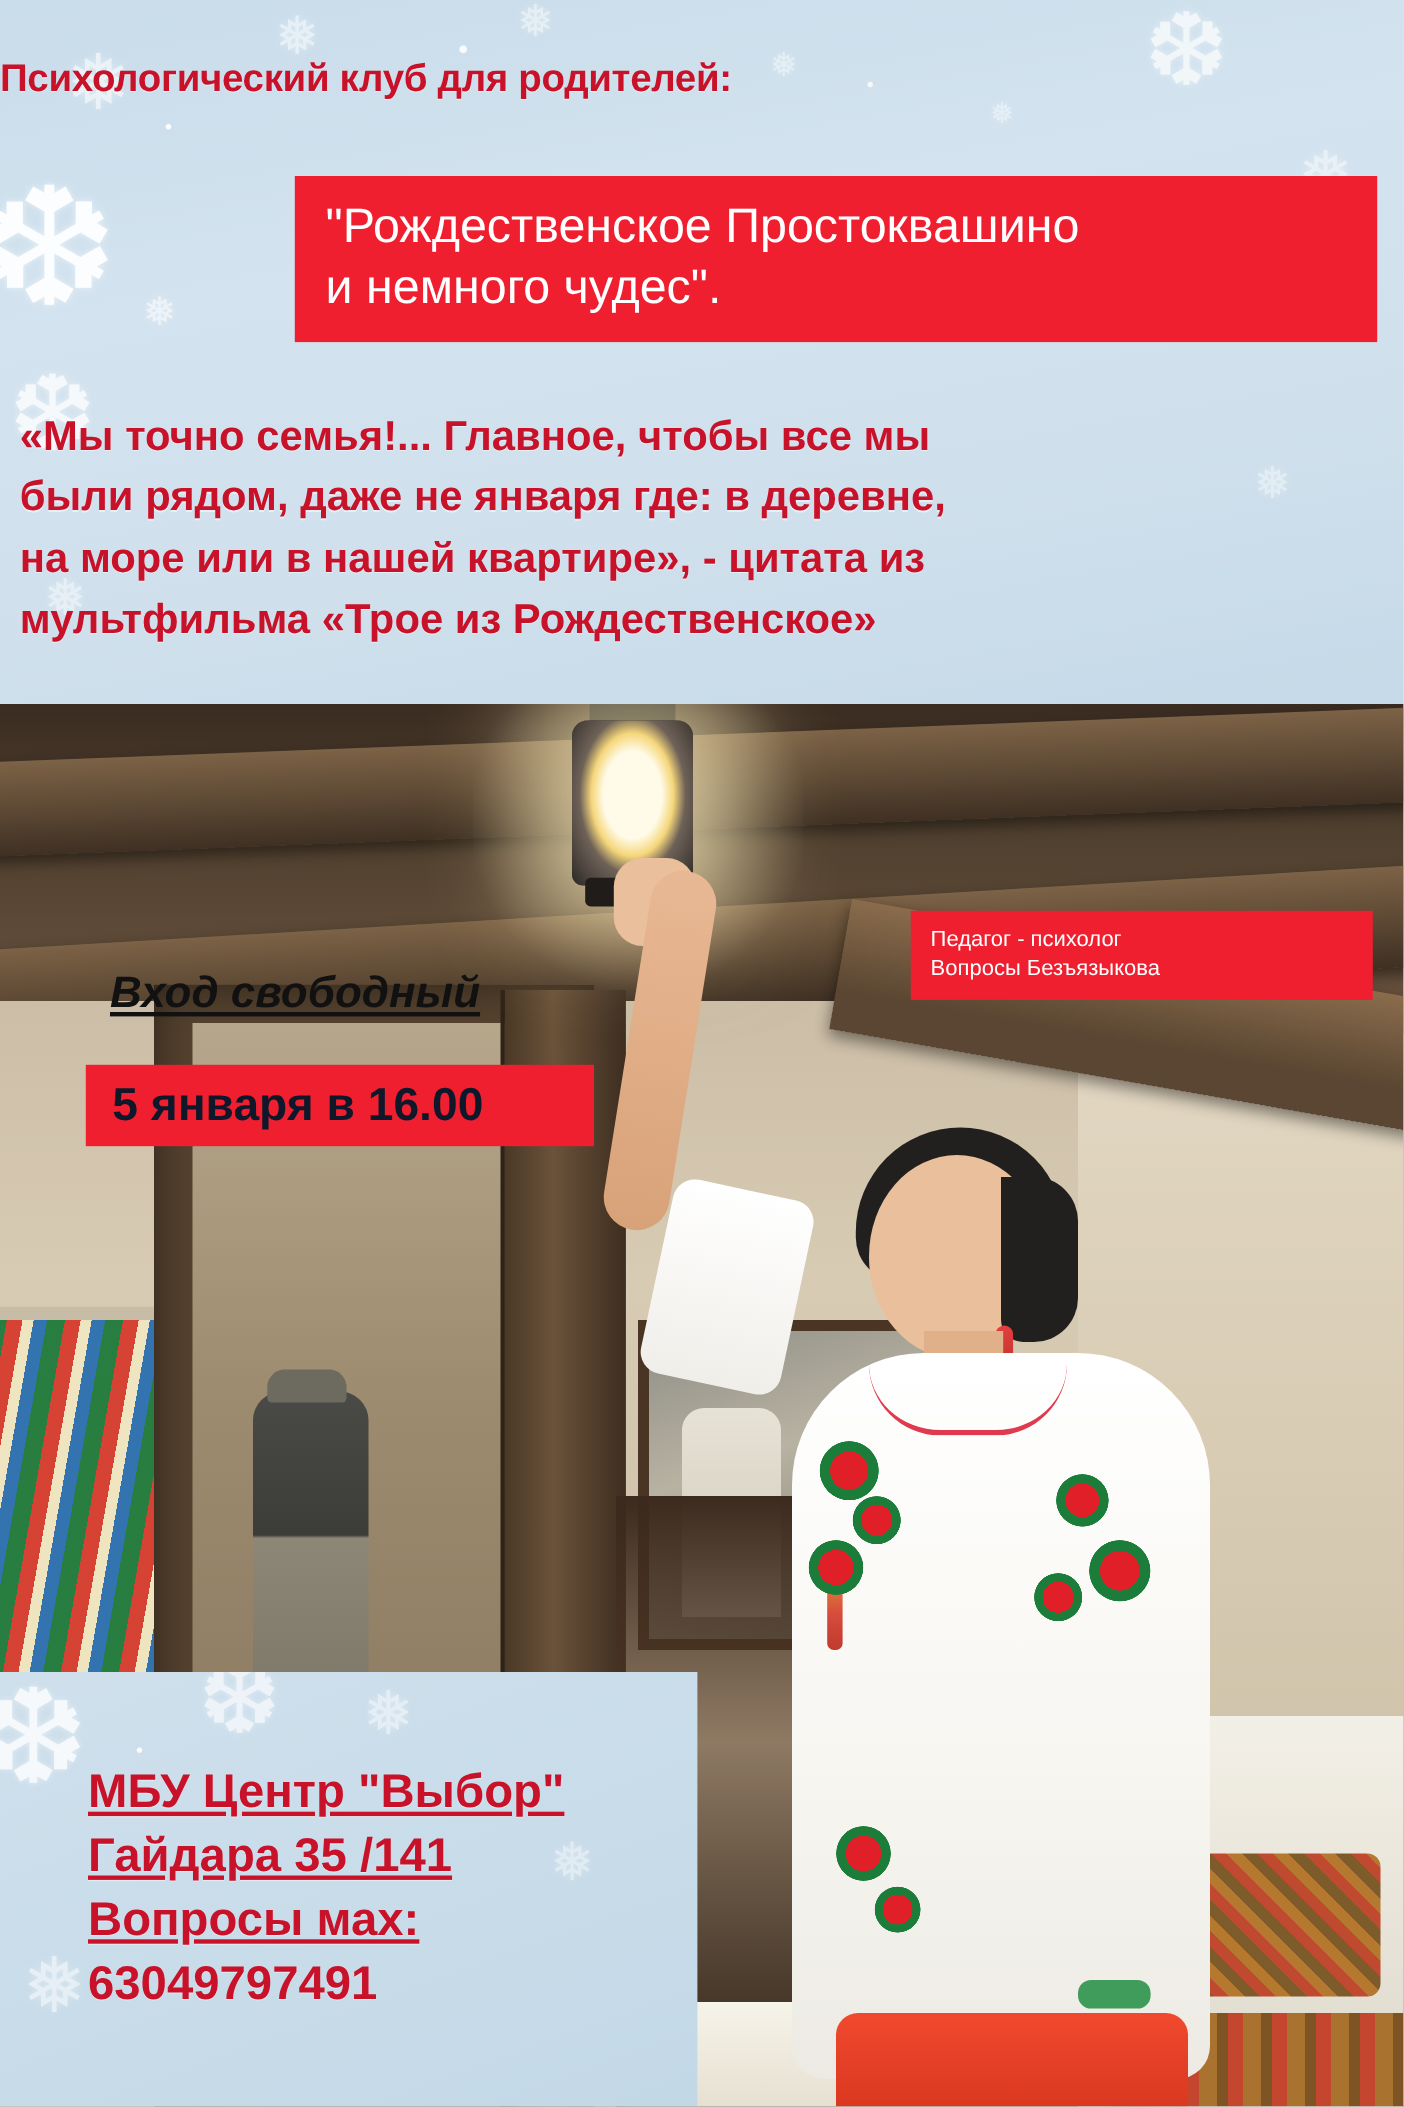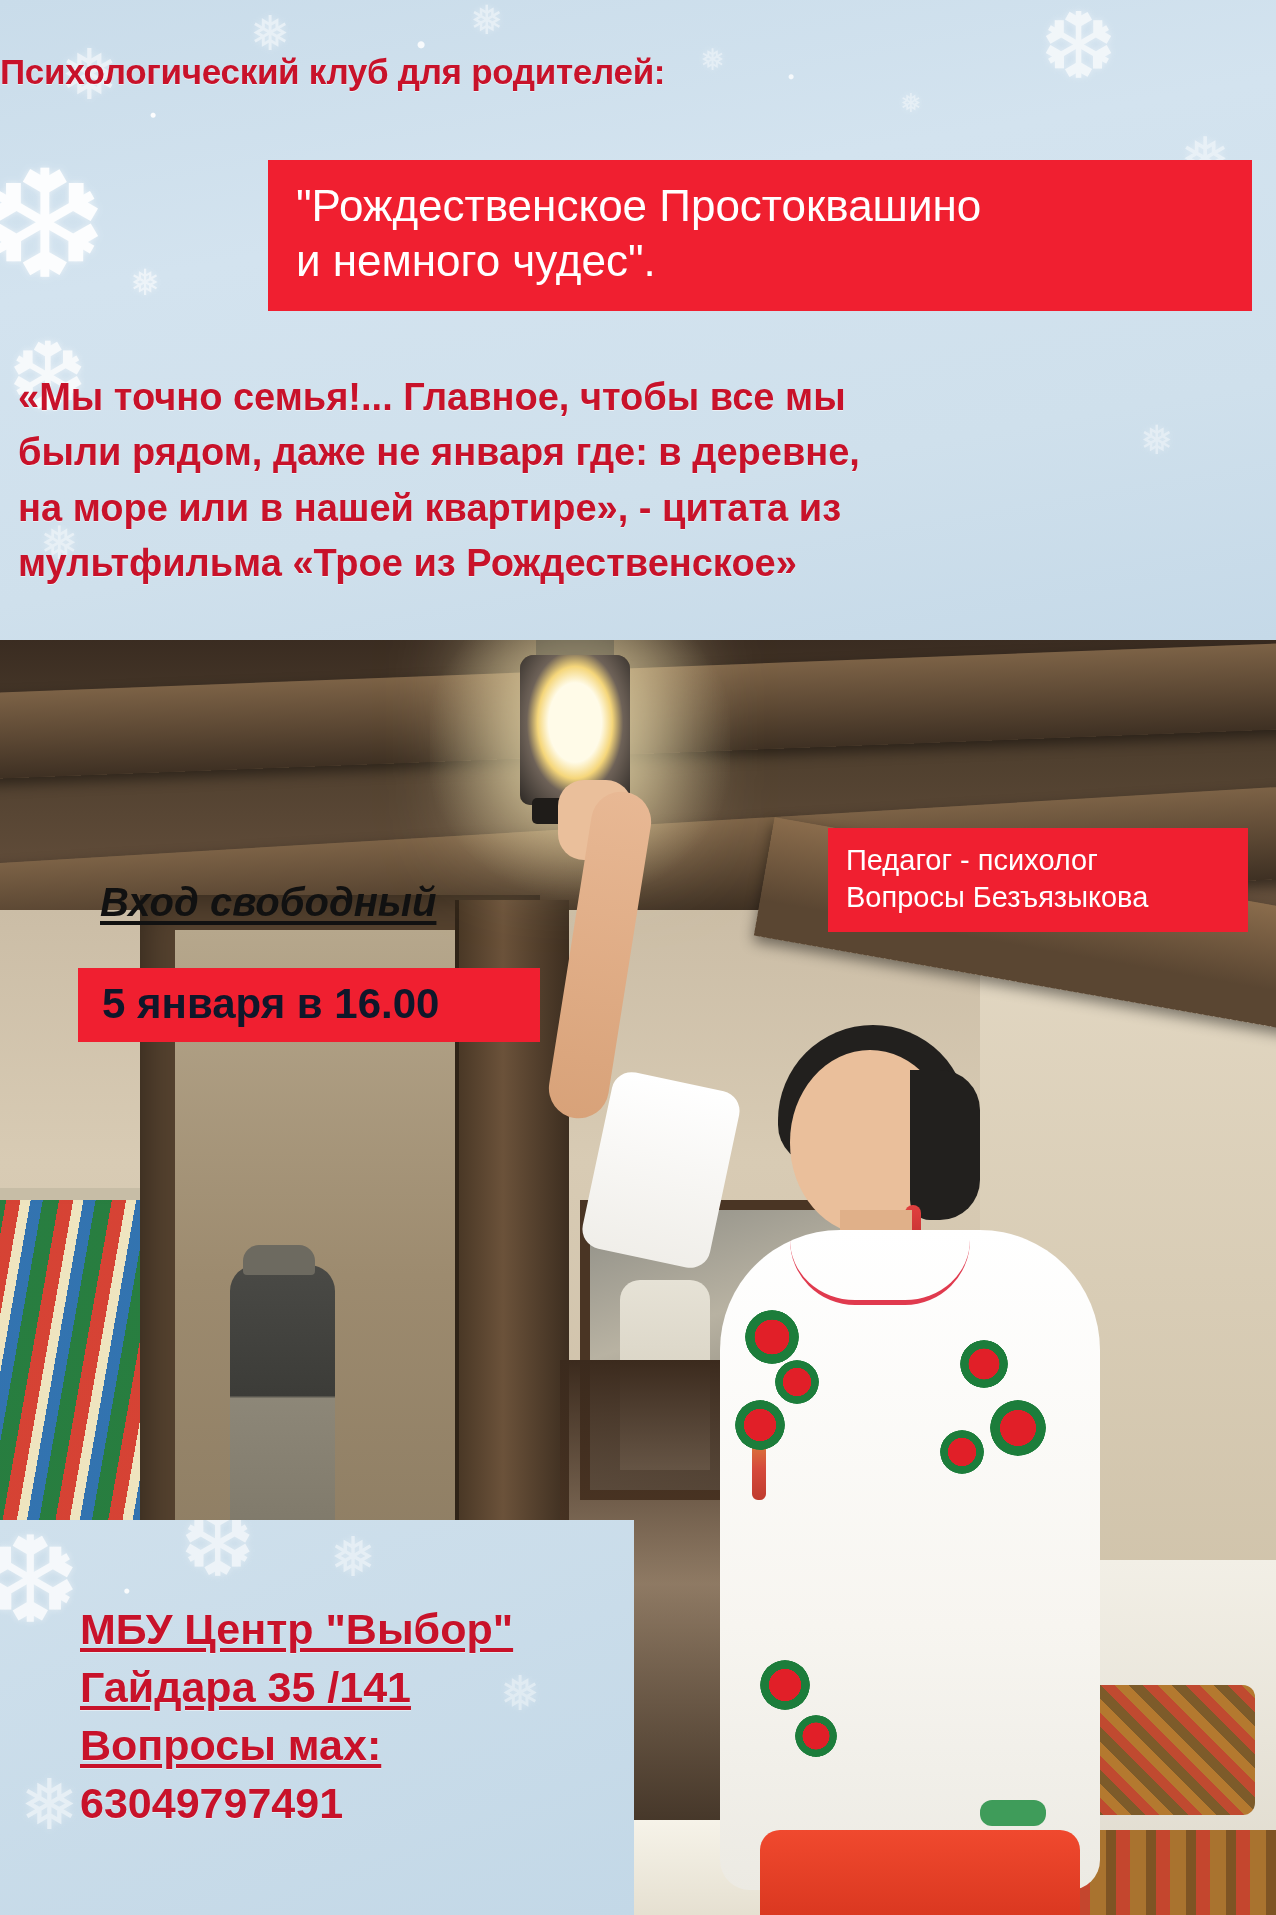--- a/index.html
+++ b/index.html
@@ -313,21 +313,21 @@
     position: absolute;
     left: 828px;
     top: 828px;
     width: 420px;
     background: #f01f30;
     padding: 14px 16px 16px 18px;
     box-sizing: border-box;
   }
   .psychologist-box .pline {
     color: #ffffff;
-    font-size: 29px;
+    font-size: 20px;
     line-height: 1.28;
     white-space: nowrap;
   }
 
   .free-entry {
     position: absolute;
     left: 100px;
     top: 880px;
     font-size: 40px;
     font-weight: bold;

